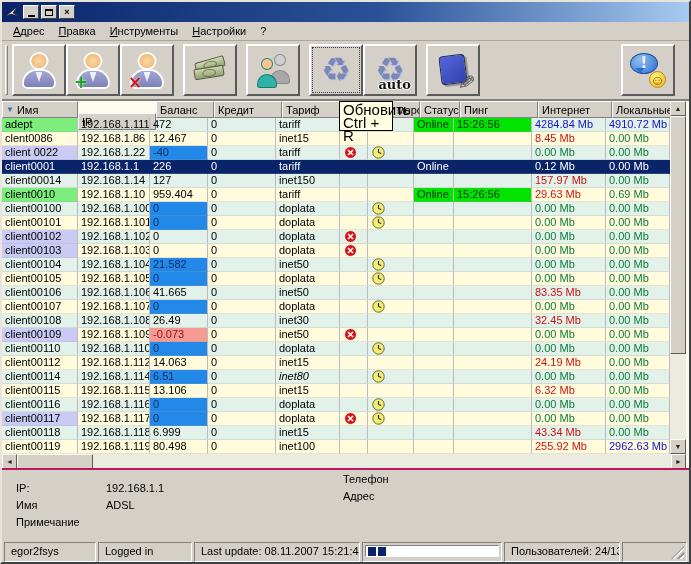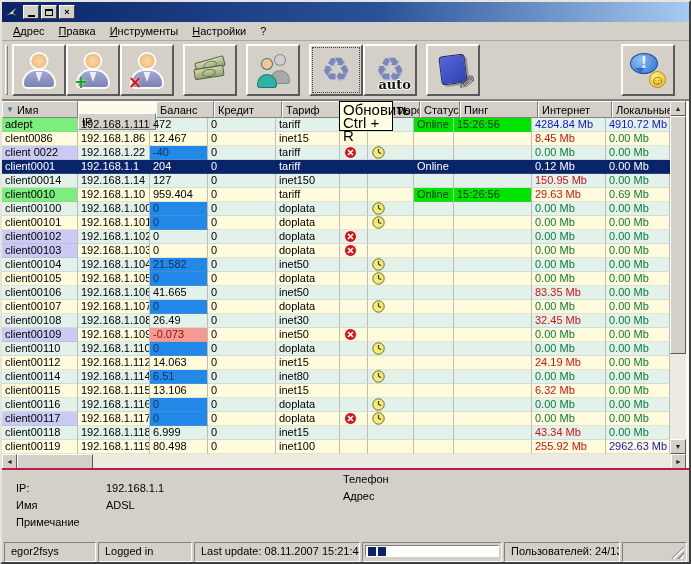--- a/index.html
+++ b/index.html
@@ -333,41 +333,41 @@
             </svg>
           </div>
           <div class="cell" style="width: 40px;"></div>
           <div class="cell" style="width: 78px;"></div>
           <div class="cell c-green" style="width: 74px;">0.00 Mb</div>
           <div class="cell c-green" style="width: 64px;">0.00 Mb</div>
         </div>
         <div class="row sel">
           <div class="cell" style="width: 76px;">client0001</div>
           <div class="cell" style="width: 72px;">192.168.1.1</div>
-          <div class="cell" style="width: 58px;">204</div>
+          <div class="cell" style="width: 58px;">226</div>
           <div class="cell" style="width: 68px;">0</div>
           <div class="cell" style="width: 64px;">tariff</div>
           <div class="cell icon-cell" style="width: 28px;"></div>
           <div class="cell icon-cell" style="width: 46px;"></div>
           <div class="cell" style="width: 40px;">Online</div>
           <div class="cell" style="width: 78px;"></div>
           <div class="cell" style="width: 74px;">0.12 Mb</div>
           <div class="cell" style="width: 64px;">0.00 Mb</div>
         </div>
         <div class="row g">
           <div class="cell" style="width: 76px;">client00014</div>
           <div class="cell" style="width: 72px;">192.168.1.14</div>
           <div class="cell" style="width: 58px;">127</div>
           <div class="cell" style="width: 68px;">0</div>
           <div class="cell" style="width: 64px;">inet150</div>
           <div class="cell icon-cell" style="width: 28px;"></div>
           <div class="cell icon-cell" style="width: 46px;"></div>
           <div class="cell" style="width: 40px;"></div>
           <div class="cell" style="width: 78px;"></div>
-          <div class="cell c-red" style="width: 74px;">150.95 Mb</div>
+          <div class="cell c-red" style="width: 74px;">157.97 Mb</div>
           <div class="cell c-green" style="width: 64px;">0.00 Mb</div>
         </div>
         <div class="row y">
           <div class="cell n-g" style="width: 76px;">client0010</div>
           <div class="cell" style="width: 72px;">192.168.1.10</div>
           <div class="cell" style="width: 58px;">959.404</div>
           <div class="cell" style="width: 68px;">0</div>
           <div class="cell" style="width: 64px;">tariff</div>
           <div class="cell icon-cell" style="width: 28px;"></div>
           <div class="cell icon-cell" style="width: 46px;"></div>
@@ -575,21 +575,21 @@
           <div class="cell" style="width: 40px;"></div>
           <div class="cell" style="width: 78px;"></div>
           <div class="cell c-red" style="width: 74px;">24.19 Mb</div>
           <div class="cell c-green" style="width: 64px;">0.00 Mb</div>
         </div>
         <div class="row g">
           <div class="cell" style="width: 76px;">client00114</div>
           <div class="cell" style="width: 72px;">192.168.1.114</div>
           <div class="cell bg-b" style="width: 58px;">6.51</div>
           <div class="cell" style="width: 68px;">0</div>
-          <div class="cell" style="width: 64px;">inet80</div>
+          <div class="cell" style="width: 64px; font-style: italic;">inet80</div>
           <div class="cell icon-cell" style="width: 28px;"></div>
           <div class="cell icon-cell" style="width: 46px;">
             <svg width="13" height="13" viewBox="0 0 13 13">
               <circle cx="6.5" cy="6.5" r="5.7" fill="#f3ec75" stroke="#6a6a2a"></circle>
               <path d="M6.5 6.5V3M6.5 6.5l2.7 1" stroke="#333" stroke-width="1.2" fill="none"></path>
             </svg>
           </div>
           <div class="cell" style="width: 40px;"></div>
           <div class="cell" style="width: 78px;"></div>
           <div class="cell c-green" style="width: 74px;">0.00 Mb</div>

